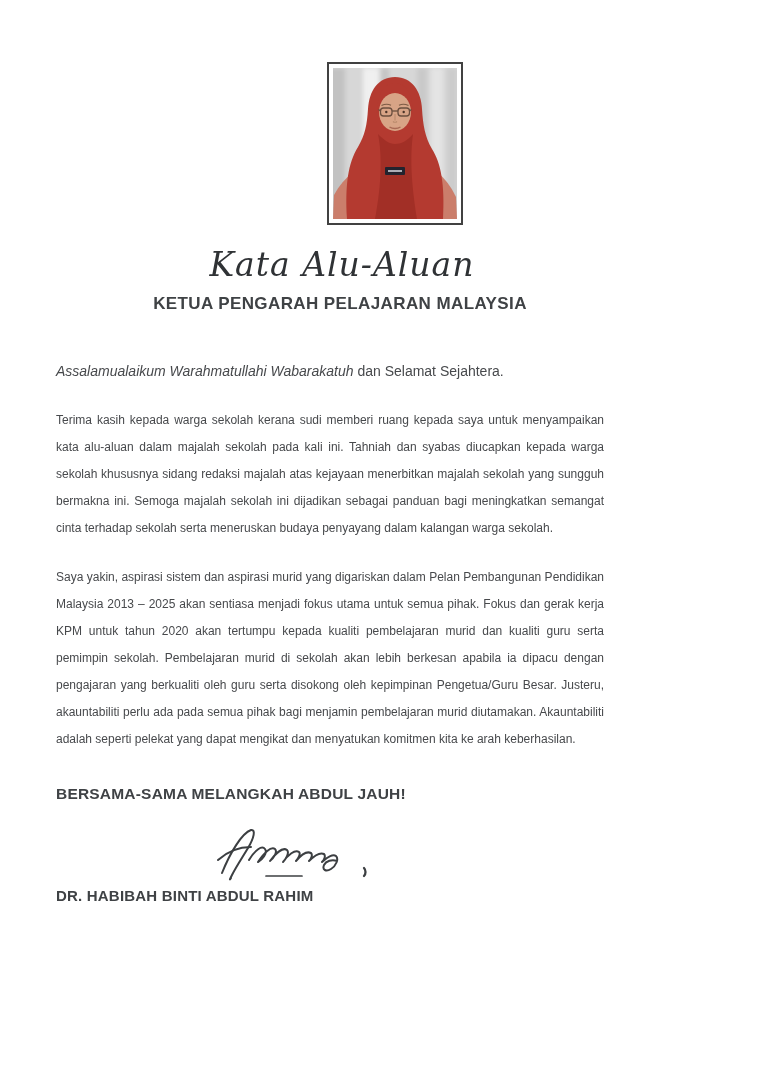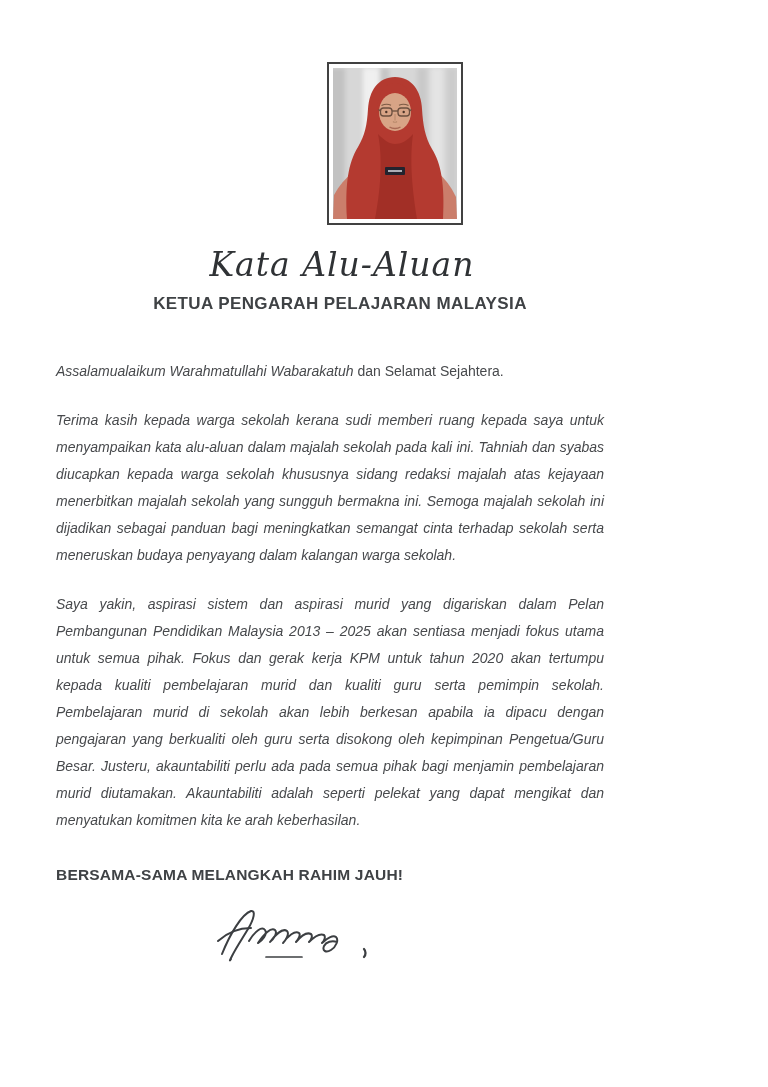--- a/index.html
+++ b/index.html
@@ -44,24 +44,23 @@
   }
   .text-col { margin: 0 60px 0 56px; }
   .greeting {
     margin-top: 44px;
     font-size: 14px;
     line-height: 27px;
   }
   .greeting .italic { font-style: italic; }
   .para {
     margin-top: 22px;
-    font-size: 14px;
+    font-size: 12px;
     line-height: 27px;
     text-align: justify;
-    font-style: italic;
   }
   .closing {
     margin-top: 32px;
     font-size: 15.5px;
     font-weight: bold;
     letter-spacing: 0.2px;
     color: #3f4245;
   }
   .signature-wrap { margin: 10px 0 0 152px; height: 64px; }
   .signatory {
@@ -147,29 +146,30 @@
   <h1 class="script-title">Kata Alu-Aluan</h1>
 
   <h2 class="heading">KETUA PENGARAH PELAJARAN MALAYSIA</h2>
 
   <div class="text-col">
     <p class="greeting"><span class="italic">Assalamualaikum Warahmatullahi Wabarakatuh</span><span> dan Selamat Sejahtera.</span></p>
 
     <p class="para">Terima kasih kepada warga sekolah kerana sudi memberi ruang kepada saya untuk menyampaikan kata alu-aluan dalam majalah sekolah pada kali ini. Tahniah dan syabas diucapkan kepada warga sekolah khususnya sidang redaksi majalah atas kejayaan menerbitkan majalah sekolah yang sungguh bermakna ini.  Semoga majalah sekolah ini dijadikan sebagai panduan bagi meningkatkan semangat cinta terhadap sekolah serta meneruskan budaya penyayang dalam kalangan warga sekolah.</p>
     <p class="para">Saya yakin, aspirasi sistem dan aspirasi murid yang digariskan dalam Pelan Pembangunan Pendidikan Malaysia 2013 – 2025 akan sentiasa menjadi fokus utama untuk semua pihak. Fokus dan gerak kerja KPM untuk tahun 2020 akan tertumpu kepada kualiti pembelajaran murid dan kualiti guru serta pemimpin sekolah. Pembelajaran murid di sekolah akan lebih berkesan apabila ia dipacu dengan pengajaran yang berkualiti oleh guru serta disokong oleh kepimpinan Pengetua/Guru Besar. Justeru, akauntabiliti perlu ada pada semua pihak bagi menjamin pembelajaran murid diutamakan. Akauntabiliti adalah seperti pelekat yang dapat mengikat dan menyatukan komitmen kita ke arah keberhasilan.</p>
 
-    <p class="closing">BERSAMA-SAMA MELANGKAH RAHIM JAUH!</p>
+    <p class="closing">BERSAMA-SAMA MELANGKAH ABDUL JAUH!</p>
 
     <div class="signature-wrap">
       <svg width="190" height="64" viewBox="0 0 190 64" xmlns="http://www.w3.org/2000/svg">
         <g fill="none" stroke="#3c3f42" stroke-width="2" stroke-linecap="round" stroke-linejoin="round">
           <path d="M14,54 C22,34 34,14 43,11 C48,10 46,19 40,29 C34,39 28,48 24,56 C22,60 21,62 23,59"></path>
           <path d="M10,41 C20,32 31,28 43,28"></path>
           <path d="M41,41 C47,31 54,26 57,30 C60,34 54,41 50,43 C56,34 63,27 67,30 C70,33 65,40 62,42 C68,34 75,28 79,31 C82,34 77,41 75,43 C80,36 87,30 91,33 C93,35 90,40 88,42 C93,36 99,32 103,34 C105,36 103,40 101,42 C106,37 112,33 116,35 C118,37 116,41 114,43 C119,38 125,35 128,37 C131,40 128,47 123,50 C118,53 114,51 116,46 C118,42 124,40 129,42"></path>
           <path d="M58,57 L94,57" stroke-width="1.7"></path>
           <path d="M156,49 C158,51 158,55 156,57" stroke-width="2.3"></path>
         </g>
       </svg>
     </div>
 
+    <p class="signatory">DR. HABIBAH BINTI ABDUL RAHIM</p>
   </div>
 
 </div>
 
 </body></html>

